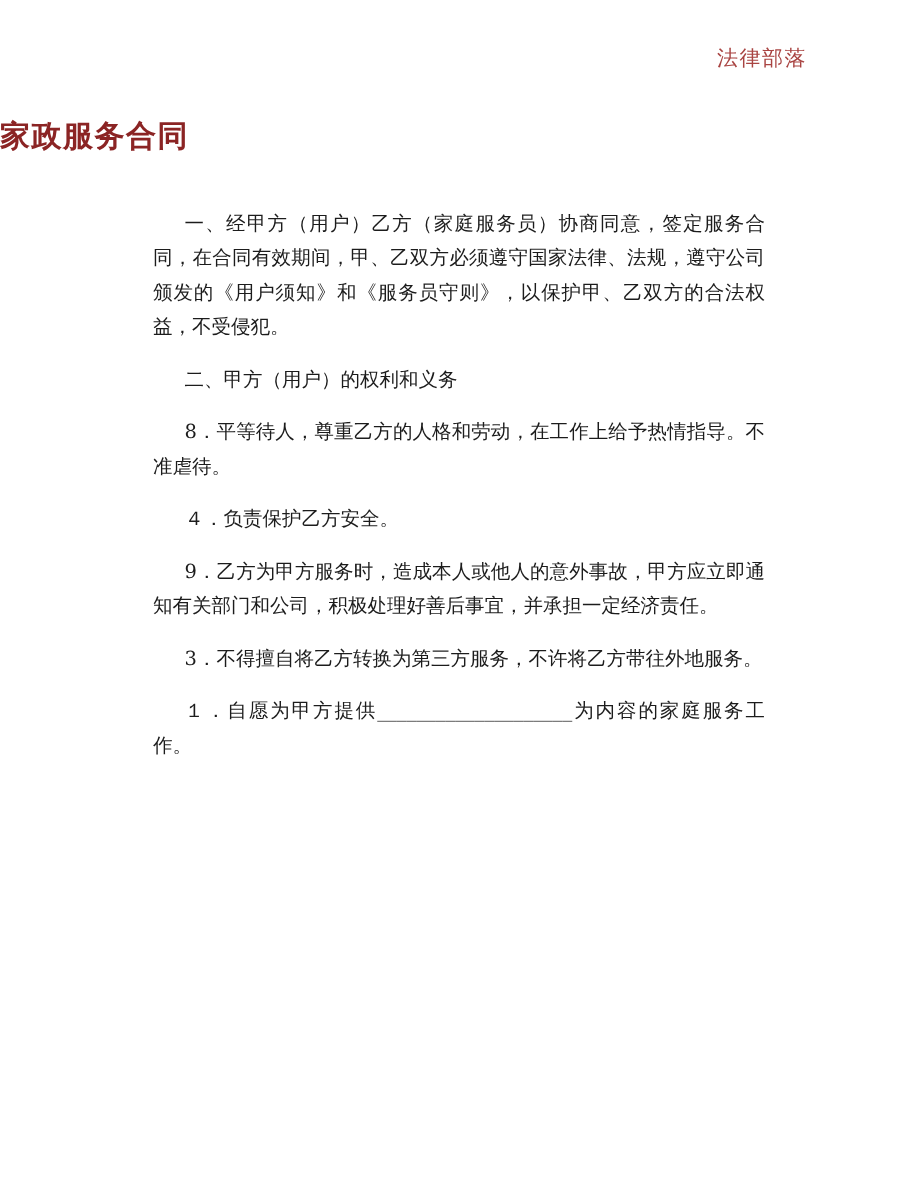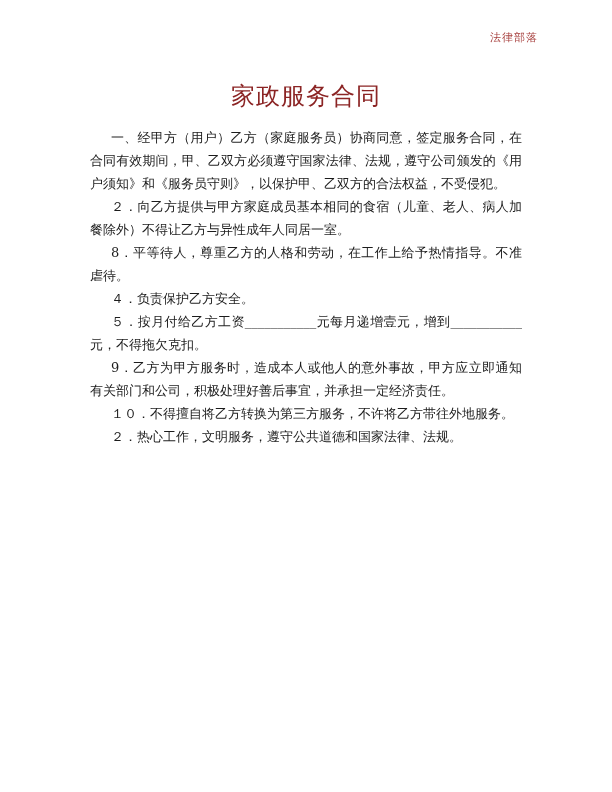--- a/index.html
+++ b/index.html
@@ -12,60 +12,58 @@
     width: 612px;
     height: 792px;
     background: #ffffff;
     font-family: "DejaVu Serif", "Liberation Serif", serif;
     overflow: hidden;
   }
   .site-label {
     position: absolute;
     top: 30px;
     right: 74px;
-    font-size: 11px;
+    font-size: 14px;
     letter-spacing: 1px;
     margin-left: 36px;
   }
   .doc-title {
     position: absolute;
     top: 64px;
     left: 0;
     width: 100%;
-    text-align: center;
-    font-size: 24px;
-    font-weight: normal;
+    font-size: 20px;
+    font-weight: bold;
     letter-spacing: 1px;
   }
   .doc-body {
     position: absolute;
     top: 126px;
     left: 90px;
     width: 432px;
     font-size: 13px;
     line-height: 23px;
     text-align: justify;
     color: #1c1c1c;
   }
   .doc-body p {
-    margin: 0;
+    margin: 12px;
     padding: 0;
     text-indent: 21px;
     word-break: break-all;
   }
 </style>
 </head>
 <body>
 
 <div class="page">
   <div class="site-label" style="color: rgb(169, 68, 66);">法律部落</div>
   <h1 class="doc-title" style="color: rgb(139, 36, 36);">家政服务合同</h1>
   <div class="doc-body">
       <p>一、经甲方（用户）乙方（家庭服务员）协商同意，签定服务合同，在合同有效期间，甲、乙双方必须遵守国家法律、法规，遵守公司颁发的《用户须知》和《服务员守则》，以保护甲、乙双方的合法权益，不受侵犯。</p>
-      <p>２．向乙方提供与甲方家庭成员基本相同的食宿（儿童、老人、病人加餐除外）不得让乙方与异性成年人同居一室。</p>
+      <p>二、甲方（用户）的权利和义务</p>
       <p>8．平等待人，尊重乙方的人格和劳动，在工作上给予热情指导。不准虐待。</p>
       <p>４．负责保护乙方安全。</p>
-      <p>５．按月付给乙方工资___________元每月递增壹元，增到___________元，不得拖欠克扣。</p>
       <p>9．乙方为甲方服务时，造成本人或他人的意外事故，甲方应立即通知有关部门和公司，积极处理好善后事宜，并承担一定经济责任。</p>
-      <p>１０．不得擅自将乙方转换为第三方服务，不许将乙方带往外地服务。</p>
-      <p>２．热心工作，文明服务，遵守公共道德和国家法律、法规。</p>
+      <p>3．不得擅自将乙方转换为第三方服务，不许将乙方带往外地服务。</p>
+      <p>１．自愿为甲方提供____________________为内容的家庭服务工作。</p>
     </div>
 </div>
 
 </body></html>

